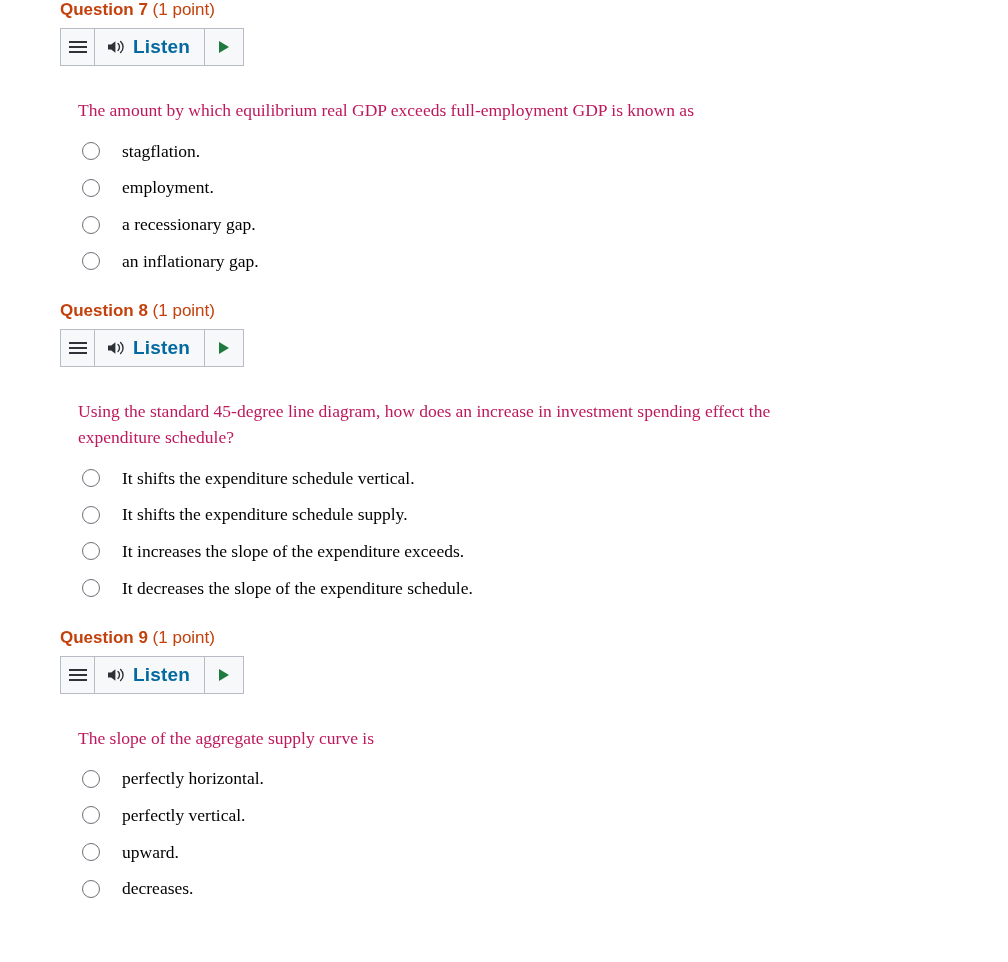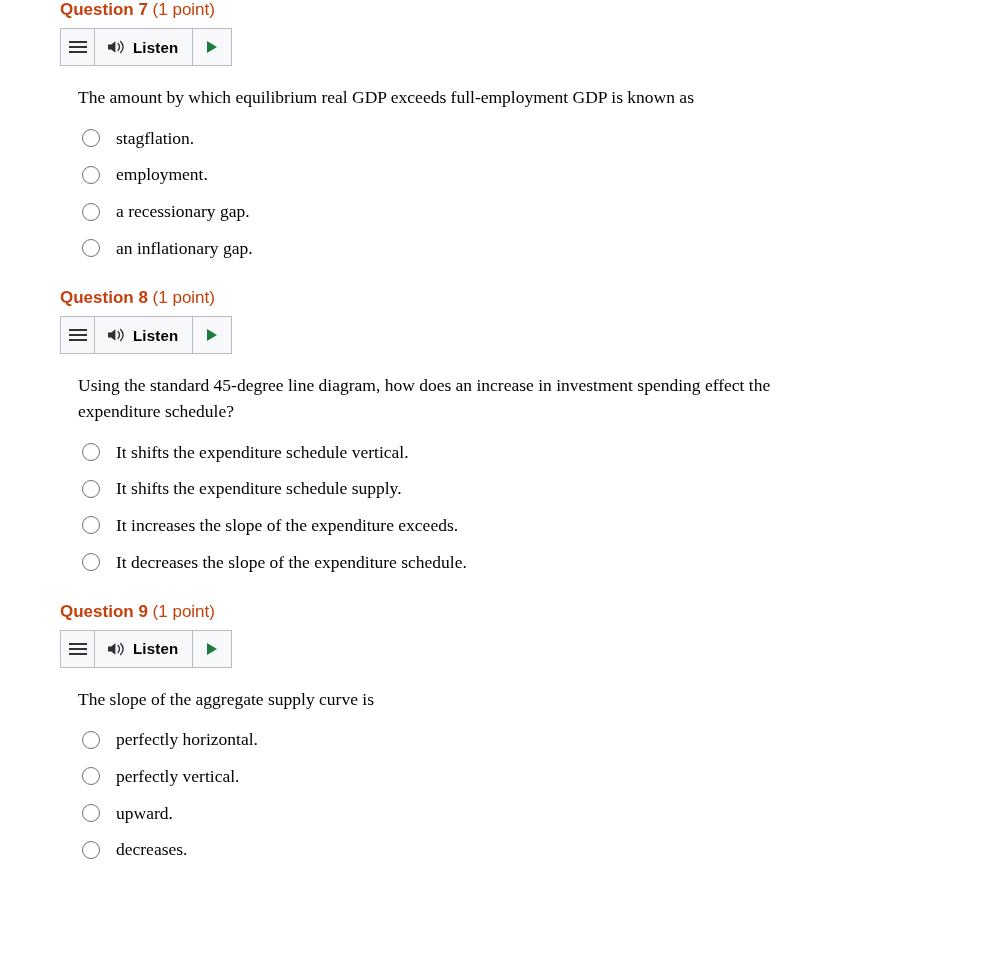--- a/index.html
+++ b/index.html
@@ -77,54 +77,54 @@
     gap: 8px;
   }
   .seg-listen .speaker {
     display: inline-block;
     width: 18px;
     height: 16px;
     position: relative;
   }
   .seg-listen .listen-label {
     font-family: "Liberation Sans", sans-serif;
-    font-size: 15px;
+    font-size: 19px;
     font-weight: bold;
-    color: #000000;
+    color: #0369a1;
     letter-spacing: 0.2px;
   }
   .seg-play {
     width: 38px;
   }
   .seg-play .tri {
     width: 0;
     height: 0;
     border-left: 10px solid #1f7a40;
     border-top: 6px solid transparent;
     border-bottom: 6px solid transparent;
   }
 
   .q-text {
     font-family: "Liberation Serif", serif;
     font-size: 17.5px;
     line-height: 1.5;
-    margin: 4px 0 16px 18px;
+    margin: 17px 0 16px 18px;
     max-width: 730px;
-    color: #000000;
+    color: #be185d;
   }
   .options {
     margin: 0 0 0 22px;
     padding: 0;
     list-style: none;
   }
   .option {
     display: flex;
     align-items: center;
     margin-bottom: 14px;
-    gap: 16px;
+    gap: 22px;
   }
   .radio {
     flex: 0 0 auto;
     width: 18px;
     height: 18px;
     border: 1.6px solid #6c7178;
     border-radius: 50%;
     background: #ffffff;
     box-sizing: border-box;
   }

